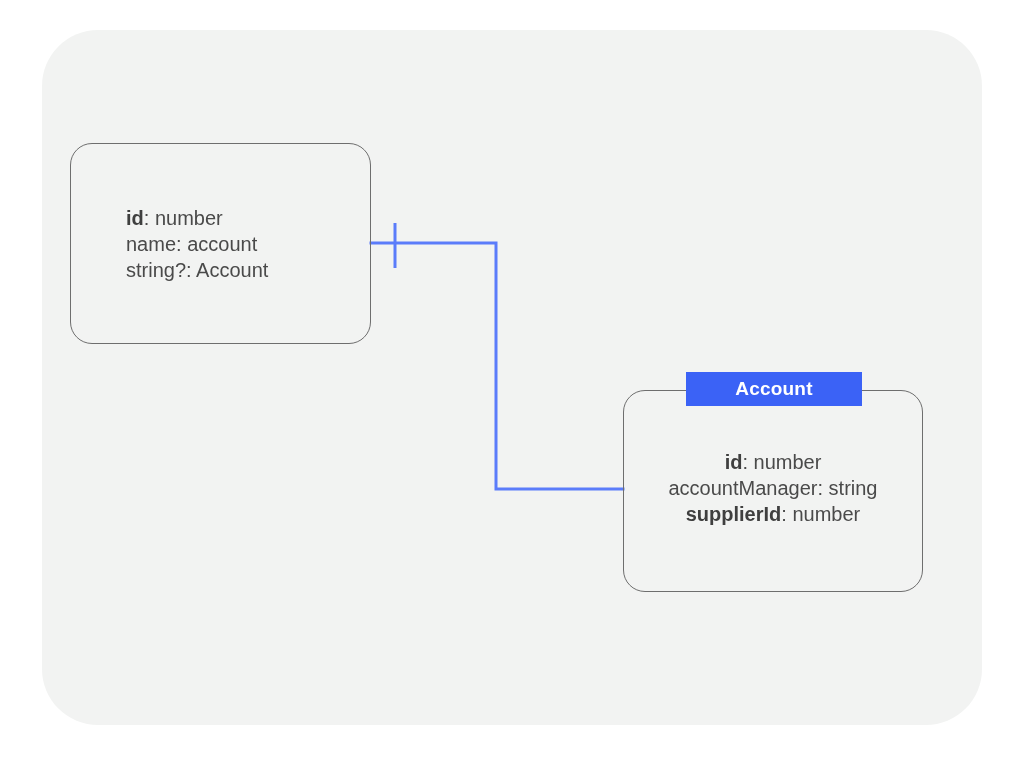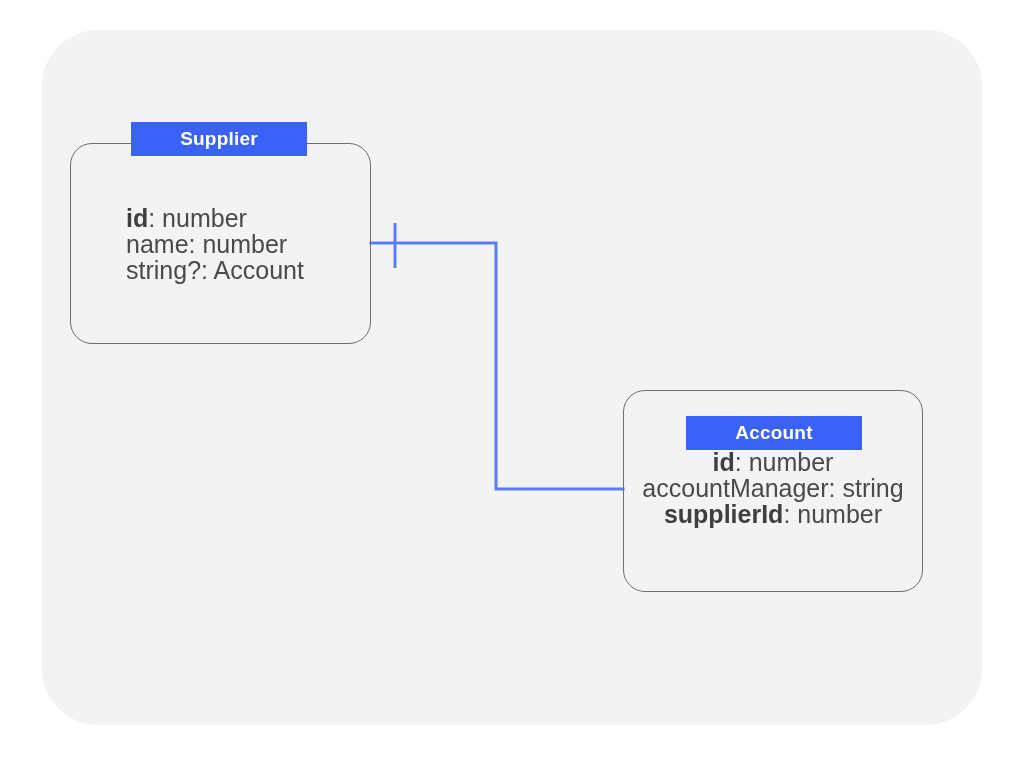--- a/index.html
+++ b/index.html
@@ -71,28 +71,27 @@
   }
   .title-supplier {
     left: 131px;
     top: 122px;
     width: 176px;
   }
   .title-account {
     left: 686px;
     top: 372px;
     width: 176px;
-    margin-top: 44px;
   }
 
   
   .entity-fields {
     position: absolute;
     color: #4a4a4a;
-    font-size: 25px;
+    font-size: 20px;
     line-height: 26px;
     white-space: nowrap;
   }
   .fields-supplier {
     left: 126px;
     top: 205px;
     text-align: left;
   }
   .fields-account {
     left: 623px;
@@ -125,24 +124,23 @@
 <div id="diagram-canvas">
 
   <div class="panel"></div>
 
   <svg class="connector-svg" viewBox="0 0 1020 765" xmlns="http://www.w3.org/2000/svg">
     <polyline points="371,243 496,243 496,489 623,489" fill="none" stroke="#5b7cfa" stroke-width="3" stroke-linecap="square" stroke-linejoin="miter"></polyline>
     <line x1="395" y1="223" x2="395" y2="268" stroke="#5b7cfa" stroke-width="3" stroke-linecap="butt"></line>
   </svg>
 
   <div class="entity entity-supplier"></div>
-  <div class="entity-title title-supplier">Supplier</div>
   <div class="entity-fields fields-supplier">
     <span class="field-row"><span class="field-key">id</span><span>: number</span></span>
-    <span class="field-row"><span class="field-key"></span><span>name: number</span></span>
+    <span class="field-row"><span class="field-key"></span><span>name: account</span></span>
     <span class="field-row"><span class="field-key"></span><span>string?: Account</span></span>
   </div>
 
   <div class="entity entity-account"></div>
   <div class="entity-title title-account">Account</div>
   <div class="entity-fields fields-account">
     <span class="field-row"><span class="field-key">id</span><span>: number</span></span>
     <span class="field-row"><span class="field-key"></span><span>accountManager: string</span></span>
     <span class="field-row"><span class="field-key">supplierId</span><span>: number</span></span>
   </div>

